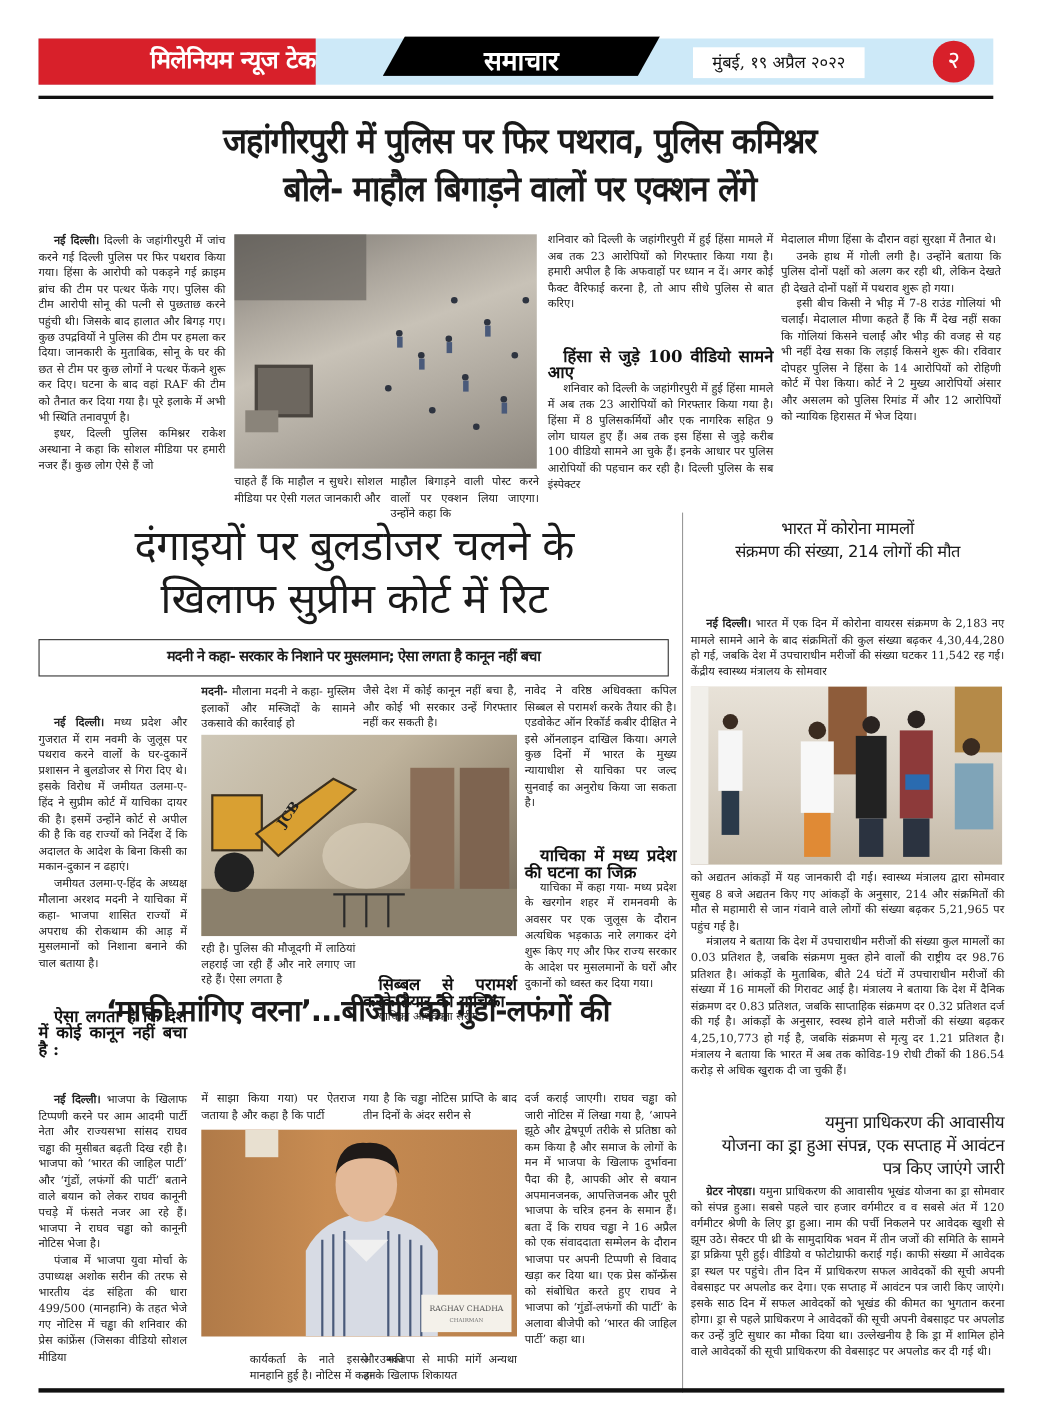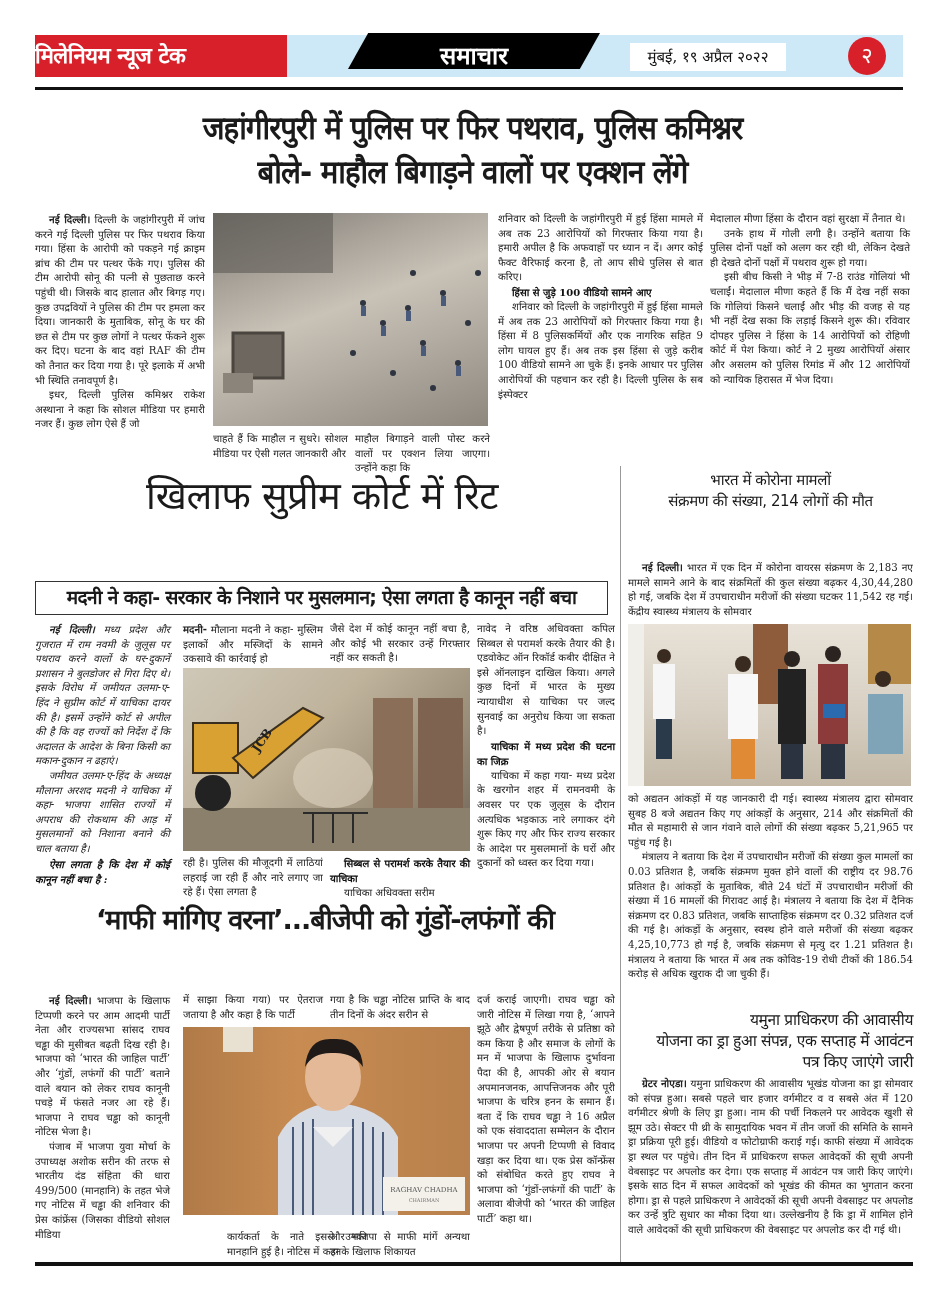--- a/index.html
+++ b/index.html
@@ -1,33 +1,33 @@
 <!DOCTYPE html>
 <html><head>
 <meta charset="utf-8">
 <style>
   * { box-sizing: border-box; margin: 0; padding: 0; }
   body { width: 945px; height: 1296px; background: #ffffff; font-family: "DejaVu Serif", serif; color: #1a1a1a; position: relative; overflow: hidden; }
   .abs { position: absolute; }
   
   .mast { left: 35px; top: 35px; width: 868px; height: 42px; background: #cde9f8; }
-  .brand { left: 35px; top: 35px; width: 252px; height: 42px; background: #d8202a; color: #fff; font-family: "DejaVu Sans", sans-serif; font-weight: bold; font-size: 22px; line-height: 42px; text-align: left; letter-spacing: -0.5px; }
+  .brand { left: 35px; top: 35px; width: 252px; height: 42px; background: #d8202a; color: #fff; font-family: "DejaVu Sans", sans-serif; font-weight: bold; font-size: 22px; line-height: 42px; text-align: right; letter-spacing: -0.5px; }
   .section { left: 348px; top: 33px; width: 252px; height: 36px; background: #000; color: #fff; font-family: "DejaVu Sans", sans-serif; font-weight: bold; font-size: 24px; line-height: 46px; text-align: center; clip-path: polygon(8% 0, 100% 0, 92% 100%, 0 100%); }
   .dateline { left: 630px; top: 43px; width: 156px; height: 28px; background: #fff; font-family: "DejaVu Serif", serif; font-size: 15px; line-height: 28px; text-align: center; color: #111; }
   .pageno { left: 848px; top: 37px; width: 38px; height: 38px; border-radius: 50%; background: #d8202a; color: #fff; font-size: 22px; line-height: 38px; text-align: center; font-family: "DejaVu Sans", sans-serif; }
   .rule { background: #111; }
   
   .hl1 { left: 30px; top: 106px; width: 885px; font-family: "DejaVu Sans", sans-serif; font-weight: bold; font-size: 32px; line-height: 44px; text-align: center; letter-spacing: -1px; transform: scaleX(0.92); transform-origin: center; }
   .body { font-family: "DejaVu Serif", serif; font-size: 10.2px; line-height: 14.6px; text-align: justify; color: #222; }
   .body p { text-indent: 14px; }
   .body .dl { font-weight: bold; }
-  .sub { font-weight: bold; font-size: 10px; line-height: 15px; text-indent: 14px; color: #111; }
+  .sub { font-weight: bold; font-size: 15px; line-height: 15px; text-indent: 14px; color: #111; margin-top: 32px; }
   .photo { border: 0; }
   .hl2 { left: 32px; top: 472px; width: 580px; font-family: "DejaVu Sans", sans-serif; font-size: 38px; line-height: 48px; text-align: center; letter-spacing: -0.5px; }
-  .deck { left: 35px; top: 581px; width: 573px; height: 34px; border: 1.5px solid #333; font-family: "DejaVu Sans", sans-serif; font-weight: bold; font-size: 19px; line-height: 31px; text-align: center; letter-spacing: -0.6px; }
+  .deck { left: 35px; top: 581px; width: 573px; height: 34px; border: 1.5px solid #333; font-family: "DejaVu Sans", sans-serif; font-weight: bold; font-size: 13px; line-height: 31px; text-align: center; letter-spacing: -0.6px; }
   .hl3 { left: 628px; top: 470px; width: 285px; font-family: "DejaVu Sans", sans-serif; font-size: 15px; line-height: 21px; text-align: center; letter-spacing: -0.4px; }
   .hl4 { left: 30px; top: 900px; width: 590px; font-family: "DejaVu Sans", sans-serif; font-weight: bold; font-size: 27px; line-height: 40px; text-align: center; letter-spacing: -1px; }
   .hl5 { left: 628px; top: 1010px; width: 285px; font-family: "DejaVu Sans", sans-serif; font-size: 15.5px; line-height: 21px; text-align: right; letter-spacing: -0.4px; }
 </style>
 </head>
 <body>
 
 <div class="abs mast"></div>
 <div class="abs brand">मिलेनियम न्यूज टेक</div>
 <div class="abs section">समाचार</div>
@@ -88,25 +88,26 @@
   <p>शनिवार को दिल्ली के जहांगीरपुरी में हुई हिंसा मामले में अब तक 23 आरोपियों को गिरफ्तार किया गया है। हिंसा में 8 पुलिसकर्मियों और एक नागरिक सहित 9 लोग घायल हुए हैं। अब तक इस हिंसा से जुड़े करीब 100 वीडियो सामने आ चुके हैं। इनके आधार पर पुलिस आरोपियों की पहचान कर रही है। दिल्ली पुलिस के सब इंस्पेक्टर</p>
 </div>
 
 <div class="abs body" style="left:710px;top:212px;width:200px;">
   <div>मेदालाल मीणा हिंसा के दौरान वहां सुरक्षा में तैनात थे।</div>
   <p>उनके हाथ में गोली लगी है। उन्होंने बताया कि पुलिस दोनों पक्षों को अलग कर रही थी, लेकिन देखते ही देखते दोनों पक्षों में पथराव शुरू हो गया।</p>
   <p>इसी बीच किसी ने भीड़ में 7-8 राउंड गोलियां भी चलाईं। मेदालाल मीणा कहते हैं कि मैं देख नहीं सका कि गोलियां किसने चलाईं और भीड़ की वजह से यह भी नहीं देख सका कि लड़ाई किसने शुरू की। रविवार दोपहर पुलिस ने हिंसा के 14 आरोपियों को रोहिणी कोर्ट में पेश किया। कोर्ट ने 2 मुख्य आरोपियों अंसार और असलम को पुलिस रिमांड में और 12 आरोपियों को न्यायिक हिरासत में भेज दिया।</p>
 </div>
 
 <div class="abs hl2">
+  <div>दंगाइयों पर बुलडोजर चलने के</div>
   <div>खिलाफ सुप्रीम कोर्ट में रिट</div>
 </div>
 <div class="abs deck">मदनी ने कहा- सरकार के निशाने पर मुसलमान; ऐसा लगता है कानून नहीं बचा</div>
 
-<div class="abs body" style="left:35px;top:622px;width:135px;font-style:italic;">
+<div class="abs body" style="left:35px;top:650px;width:135px;">
   <p><span class="dl">नई दिल्ली।</span> <span>मध्य प्रदेश और गुजरात में राम नवमी के जुलूस पर पथराव करने वालों के घर-दुकानें प्रशासन ने बुलडोजर से गिरा दिए थे। इसके विरोध में जमीयत उलमा-ए-हिंद ने सुप्रीम कोर्ट में याचिका दायर की है। इसमें उन्होंने कोर्ट से अपील की है कि वह राज्यों को निर्देश दें कि अदालत के आदेश के बिना किसी का मकान-दुकान न ढहाएं।</span></p>
   <p>जमीयत उलमा-ए-हिंद के अध्यक्ष मौलाना अरशद मदनी ने याचिका में कहा- भाजपा शासित राज्यों में अपराध की रोकथाम की आड़ में मुसलमानों को निशाना बनाने की चाल बताया है।</p>
   <div class="sub">ऐसा लगता है कि देश में कोई कानून नहीं बचा है :</div>
 </div>
 
 <div class="abs body" style="left:183px;top:622px;width:140px;">
   <span class="dl">मदनी-</span> <span>मौलाना मदनी ने कहा- मुस्लिम इलाकों और मस्जिदों के सामने उकसावे की कार्रवाई हो</span>
 </div>
 <div class="abs body" style="left:330px;top:622px;width:140px;">
   <div>जैसे देश में कोई कानून नहीं बचा है, और कोई भी सरकार उन्हें गिरफ्तार नहीं कर सकती है।</div>

